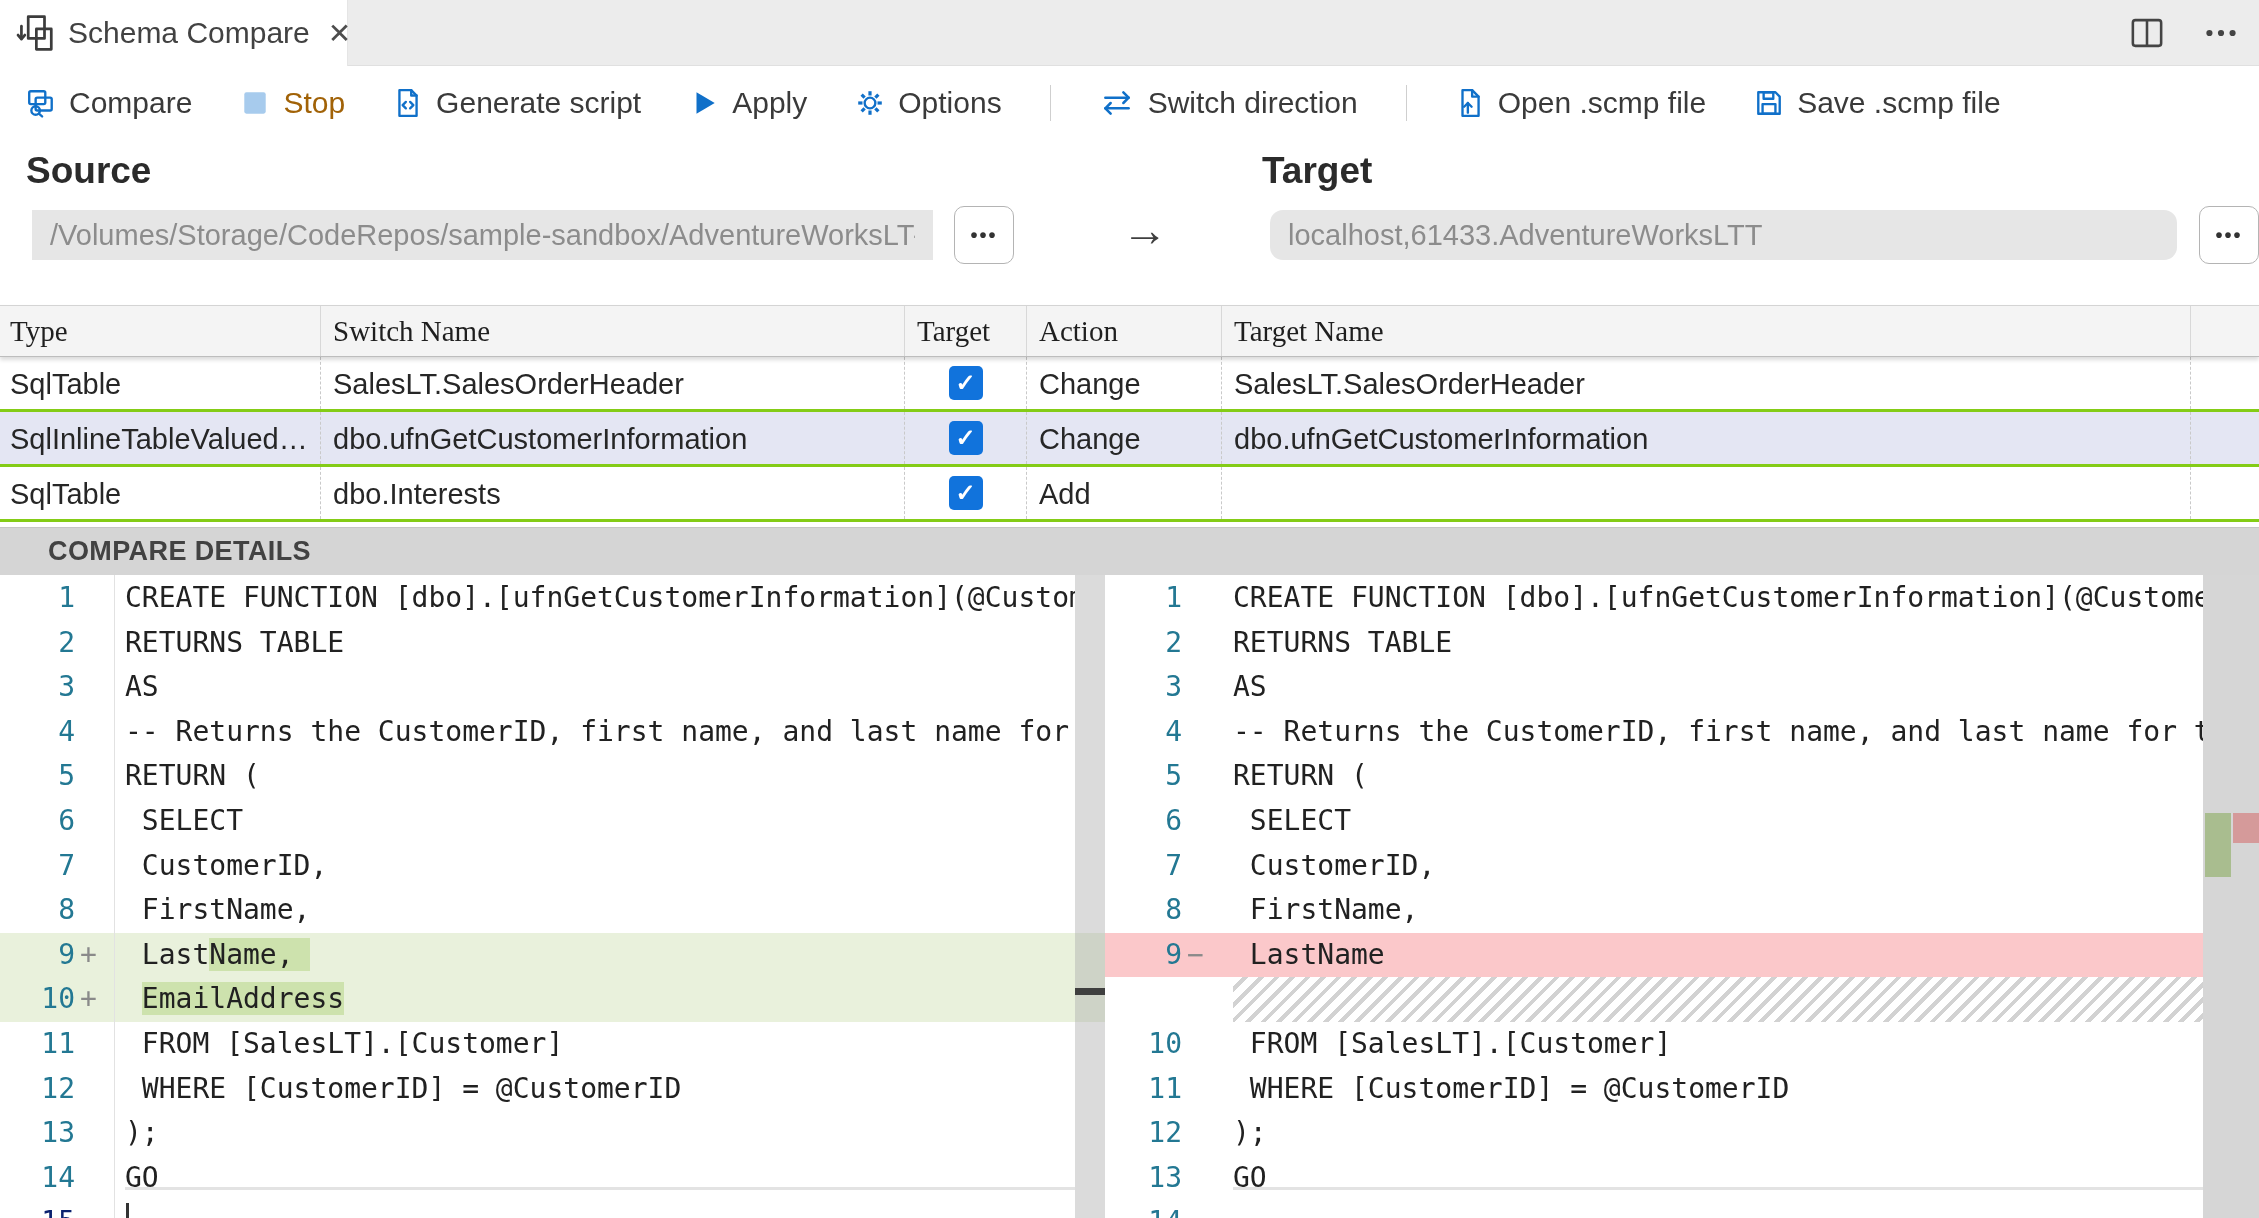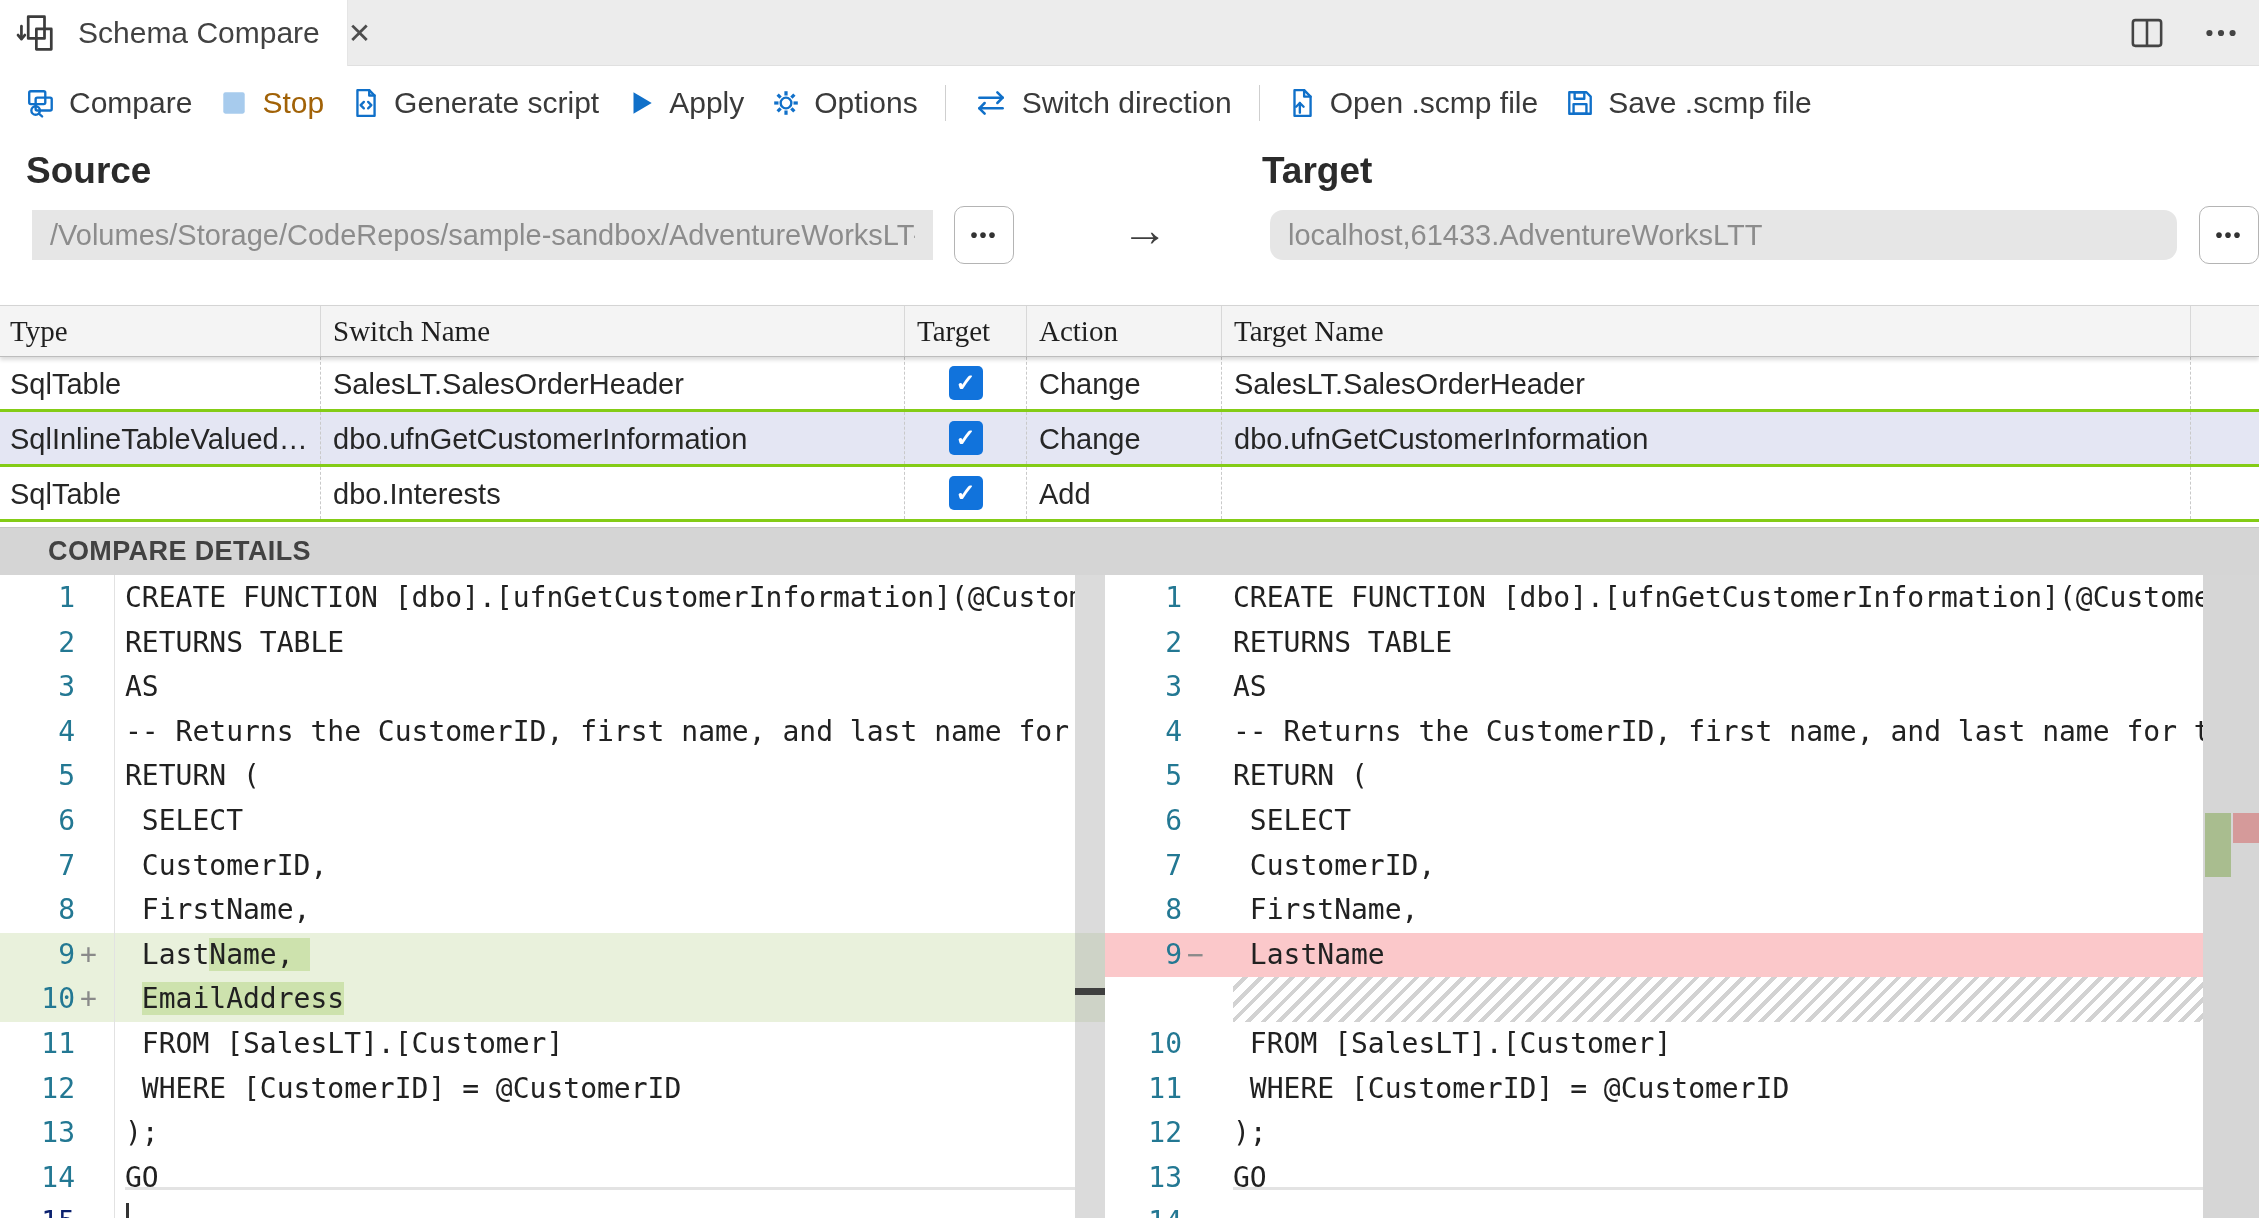--- a/index.html
+++ b/index.html
@@ -5,28 +5,28 @@
   * { margin:0; padding:0; box-sizing:border-box; }
   html,body { background:#fff; }
   #app {
     position:relative; width:2259px; height:1218px; overflow:hidden;
     background:#fff; font-family:"Liberation Sans", sans-serif; color:#333;
   }
 
   
   .tabbar { position:absolute; left:0; top:0; width:2259px; height:66px; background:#ececec; border-bottom:1px solid #e0e0e0; }
   .tab { position:absolute; left:0; top:0; width:348px; height:66px; background:#ffffff; border-right:1px solid #e5e5e5;
-         display:flex; align-items:center; padding:0 16px; gap:24px; }
+         display:flex; align-items:center; padding:0 16px; gap:14px; }
   .tab-title { font-size:30px; color:#424242; white-space:nowrap; flex:1; }
   .tab-close { font-size:28px; color:#4d4d4d; padding:0 4px; cursor:pointer; }
   .win-icons { position:absolute; right:16px; top:0; height:66px; display:flex; align-items:center; gap:34px; }
 
   
   .toolbar { position:absolute; left:0; top:66px; width:2259px; height:74px; background:#fff;
-             display:flex; align-items:center; padding-left:26px; gap:27px; }
+             display:flex; align-items:center; padding-left:26px; gap:48px; }
   .tb-item { display:flex; align-items:center; gap:13px; font-size:30px; color:#3a3a3a; background:none; border:none;
              font-family:"Liberation Sans",sans-serif; cursor:pointer; white-space:nowrap; }
   .tb-item.disabled { color:#a16207; }
   .tb-sep { width:1px; height:36px; background:#cfcfcf; }
 
   
   .sec-heading { position:absolute; top:150px; font-size:37px; font-weight:bold; color:#2b2b2b; }
   #src-heading { left:26px; } #tgt-heading { left:1262px; }
   .path-input { position:absolute; top:210px; height:50px; background:#e6e6e6; border:none; color:#8c8c8c;
                 font-size:29px; font-family:"Liberation Sans",sans-serif; padding:0 18px; }

